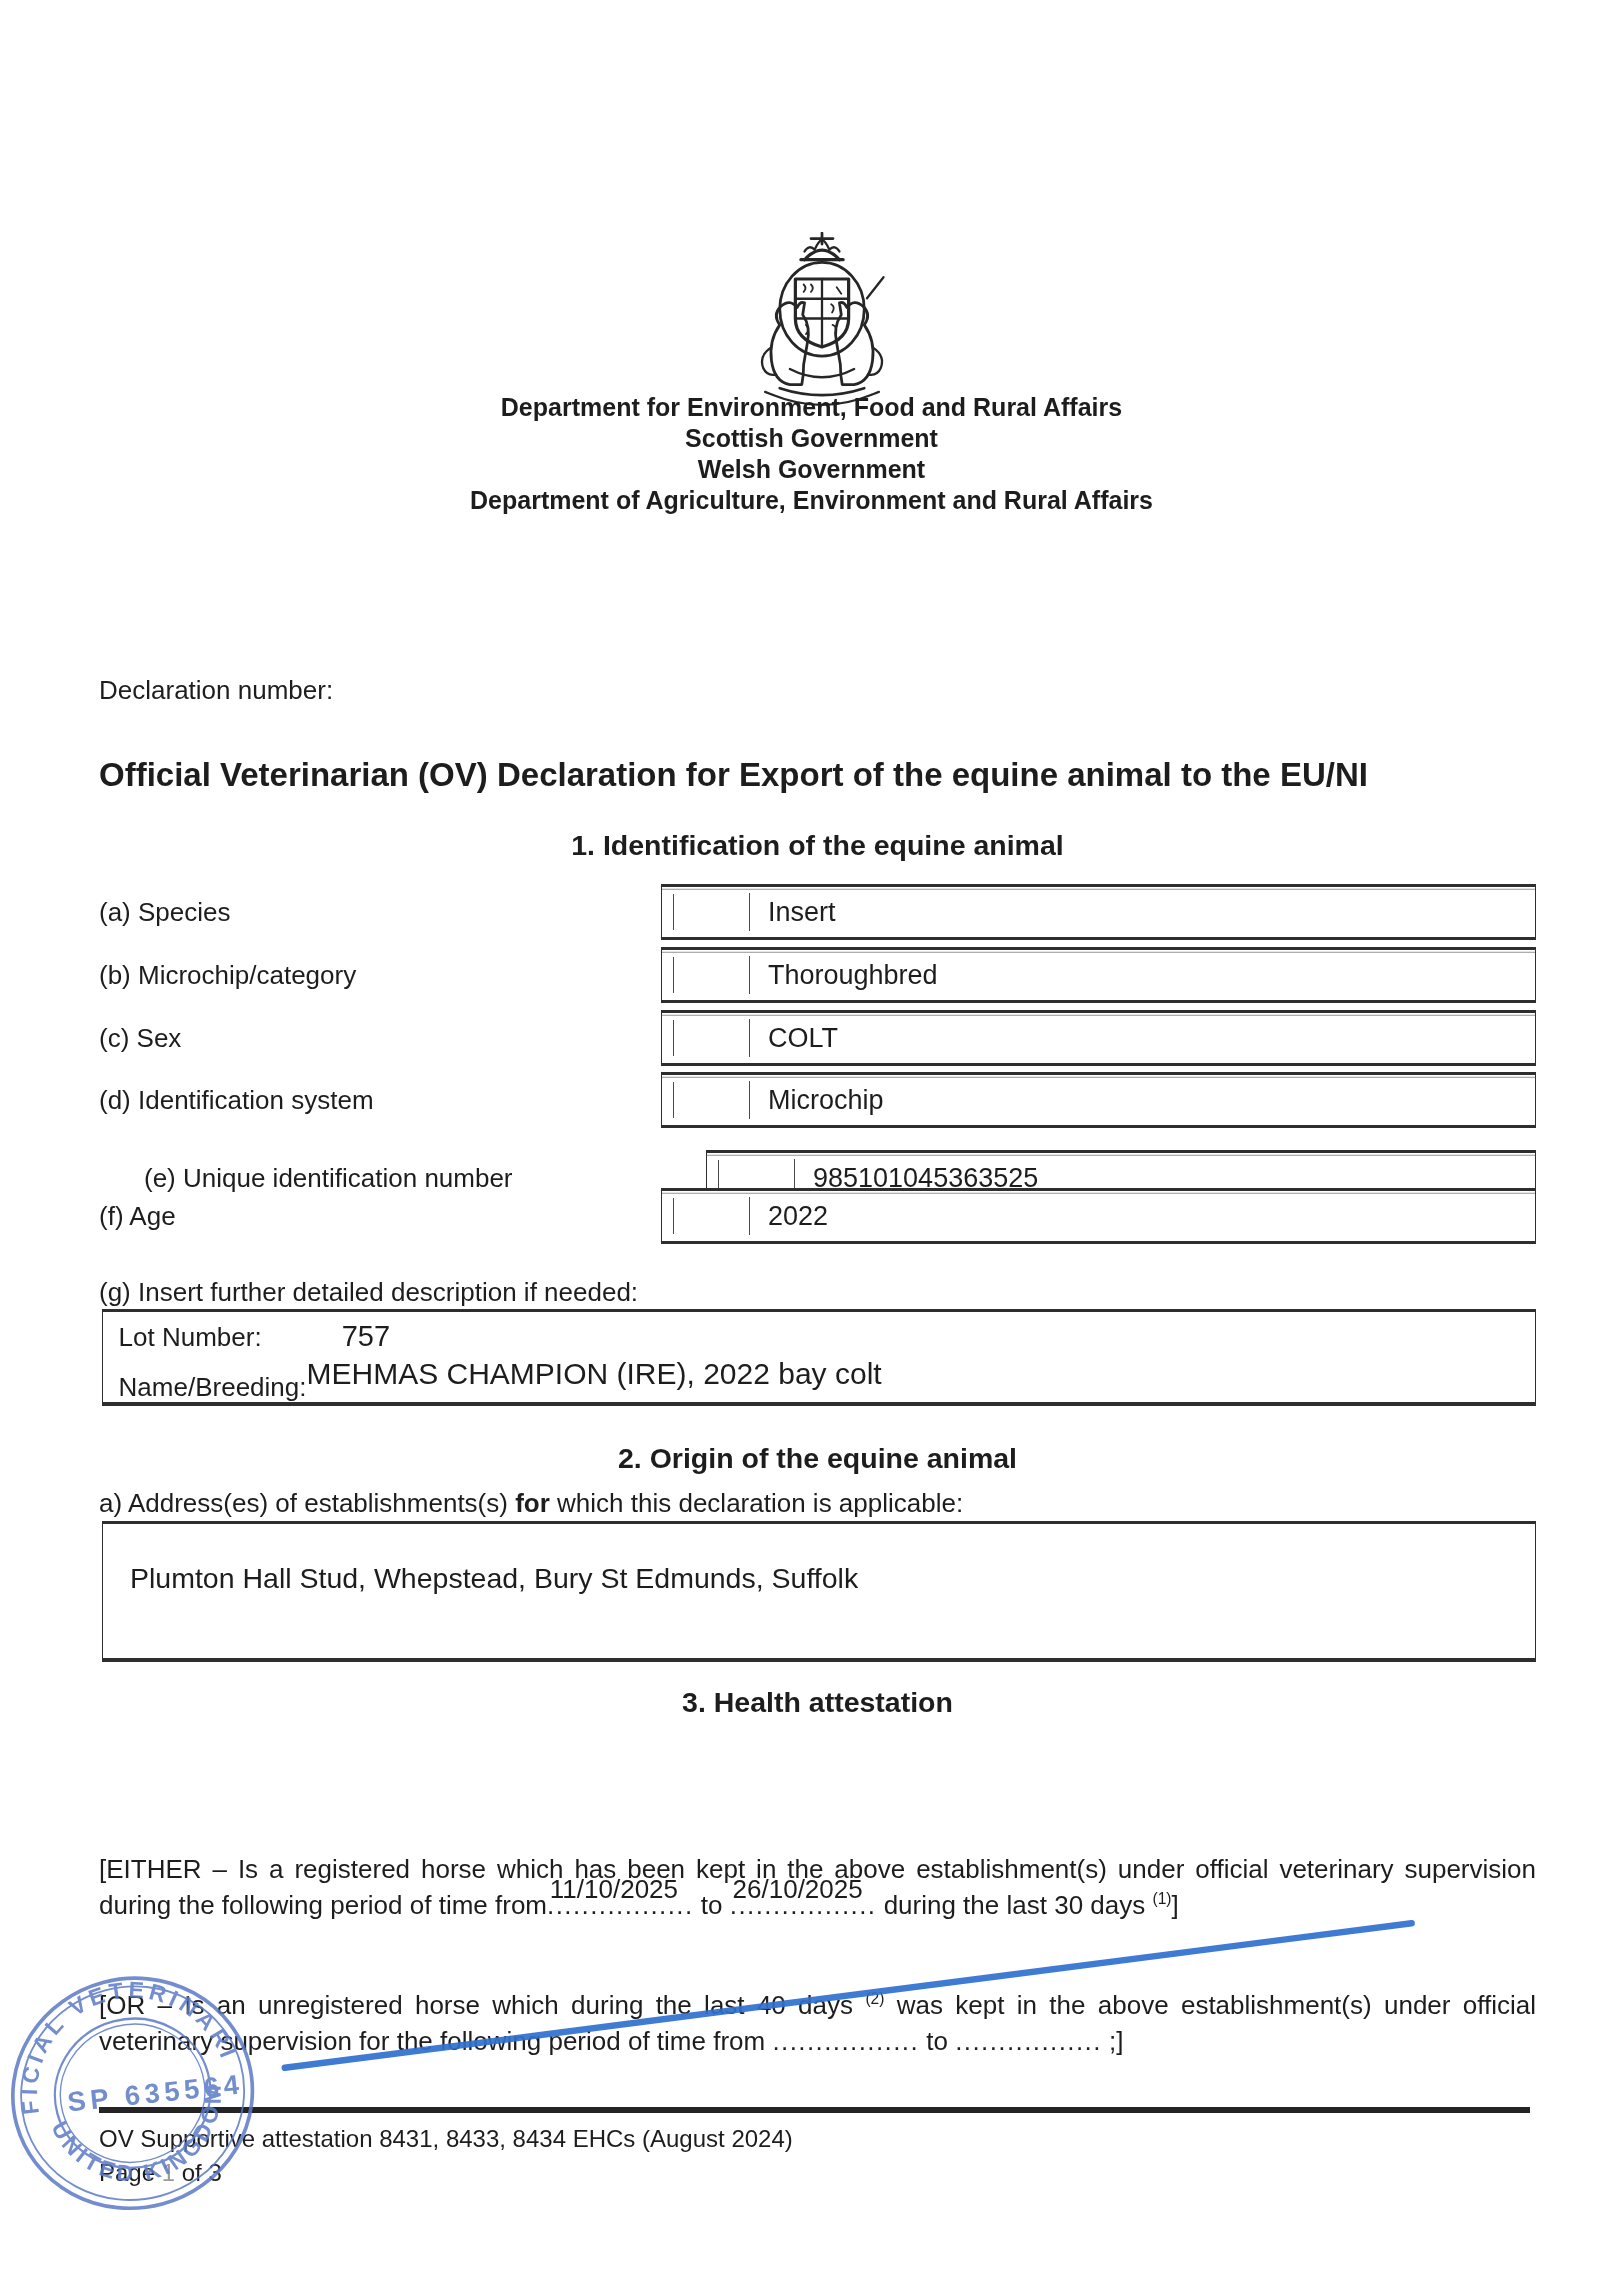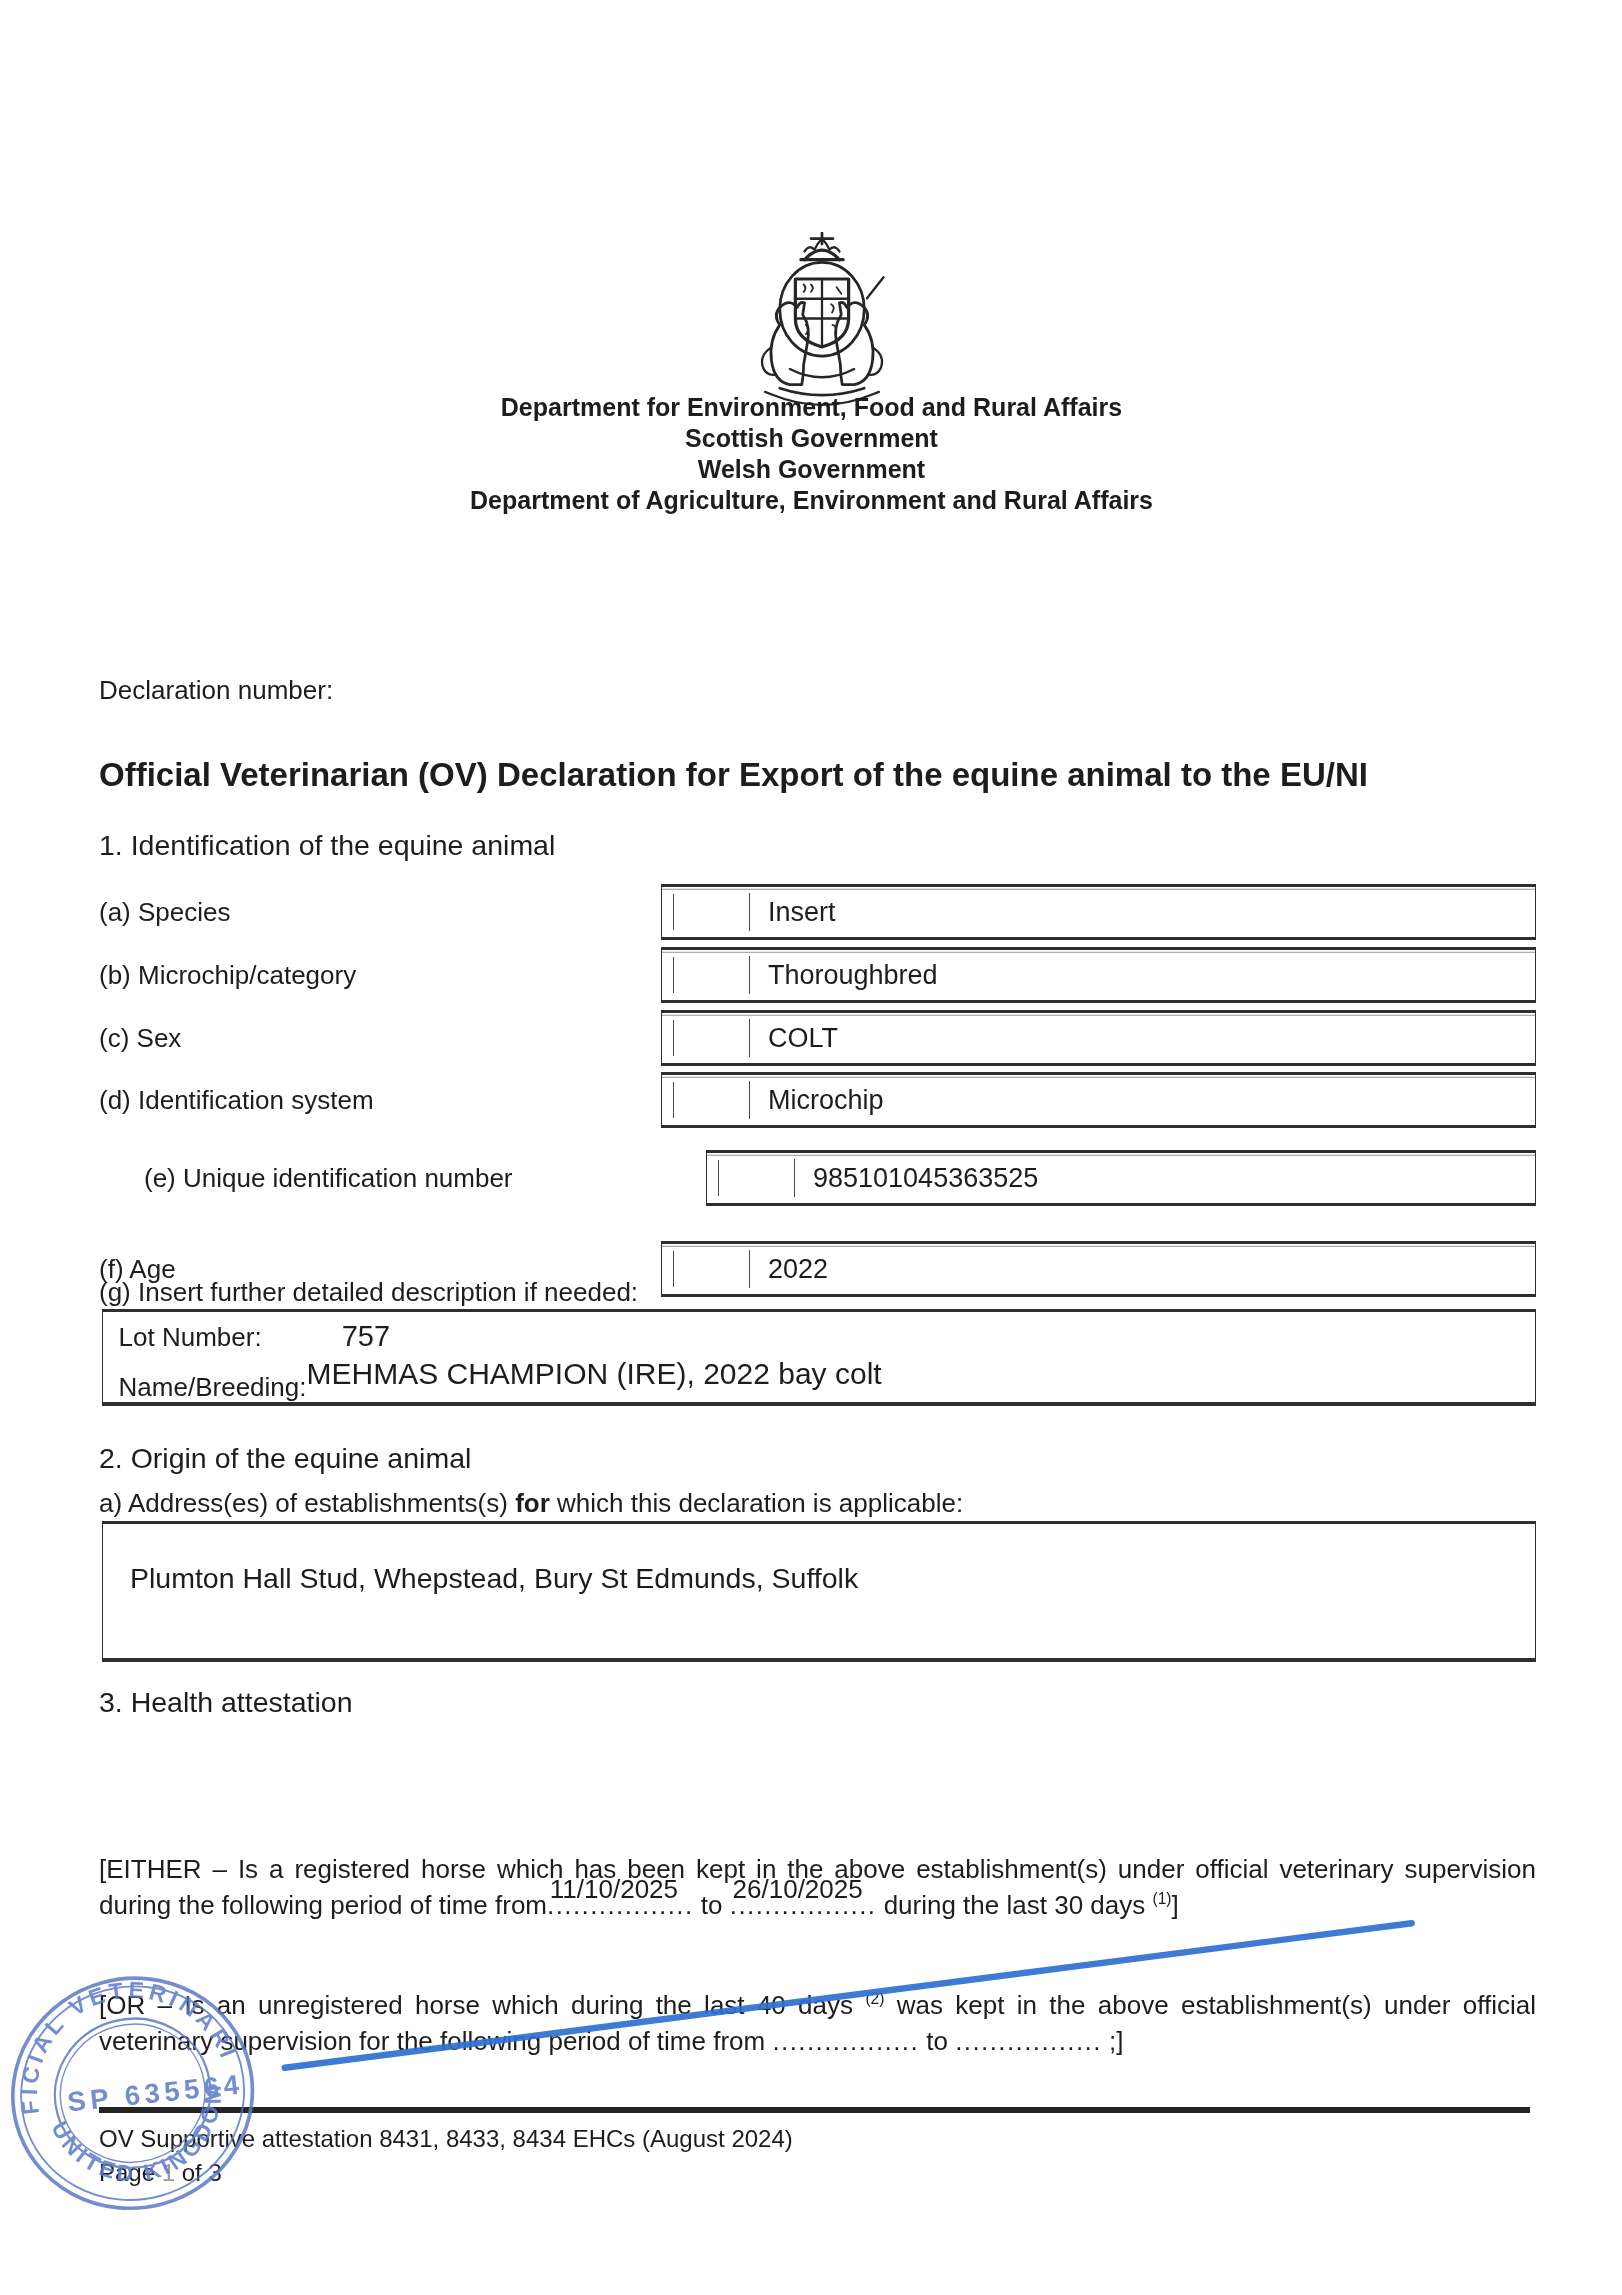--- a/index.html
+++ b/index.html
@@ -11,35 +11,35 @@
   }
   .abs { position:absolute; left:99px; width:1437px; }
 
   
   .crest { position:absolute; left:721px; top:232px; width:202px; height:184px; }
   .orgs { position:absolute; left:0; top:392px; width:100%; text-align:center;
           font-weight:bold; font-size:25px; line-height:31px; }
 
   .decl { top:675px; font-size:26px; }
   .title { top:755px; font-size:33px; font-weight:bold; line-height:40px; }
-  .s-head { font-size:28.5px; font-weight:normal; }
+  .s-head { font-size:28.5px; font-weight:bold;text-align:center; }
   .s1h { top:829px; }
 
   
   .row { position:absolute; left:99px; right:87px; height:56px; display:flex; align-items:center; }
   .row .lbl { width:562px; font-size:26px; flex:0 0 auto; }
   .fbox { flex:1 1 auto; height:56px; border:1.8px solid #2e2e2e; border-top-width:3.2px; border-bottom-width:3.2px;
           position:relative; display:flex; align-items:center; padding-left:106px; background:#fff;
           box-shadow: inset 0 1.8px 0 #ffffff, inset 0 2.8px 0 rgba(60,60,60,.55); }
   .fbox::before { content:""; position:absolute; left:11px; top:7.3px; bottom:7.3px; width:1.4px; background:#4a4a4a; }
   .fbox::after  { content:""; position:absolute; left:87px; top:6.4px; bottom:6.4px; width:1.4px; background:#4a4a4a; }
   .fbox .val { font-size:27px; }
 
   .row-a { top:884px; } .row-b { top:947px; } .row-c { top:1010px; } .row-d { top:1072px; }
-  .row-e { top:1150px;margin-left:45px; } .row-f { top:1241px; }
+  .row-e { top:1150px;margin-left:45px; } .row-f { top:1188px; }
 
   .g-label { top:1277px; font-size:26px; }
   .bigbox { position:absolute; left:102px; right:87px; border:1.8px solid #2e2e2e; border-top-width:3.7px; border-bottom-width:4.1px; background:#fff; }
   .lotbox { top:1309px; height:97px; padding:8.3px 0 0 15.6px; }
   .lot-row { display:flex; align-items:baseline; }
   .lot-row .lbl { font-size:26px; }
   .lot-row .val { font-size:29px; margin-left:80px; }
   .name-row { display:flex; align-items:baseline; margin-top:15.6px; }
   .name-row .lbl { font-size:26px; }
   .name-row .val { font-size:30px; position:relative; top:-12px; }

